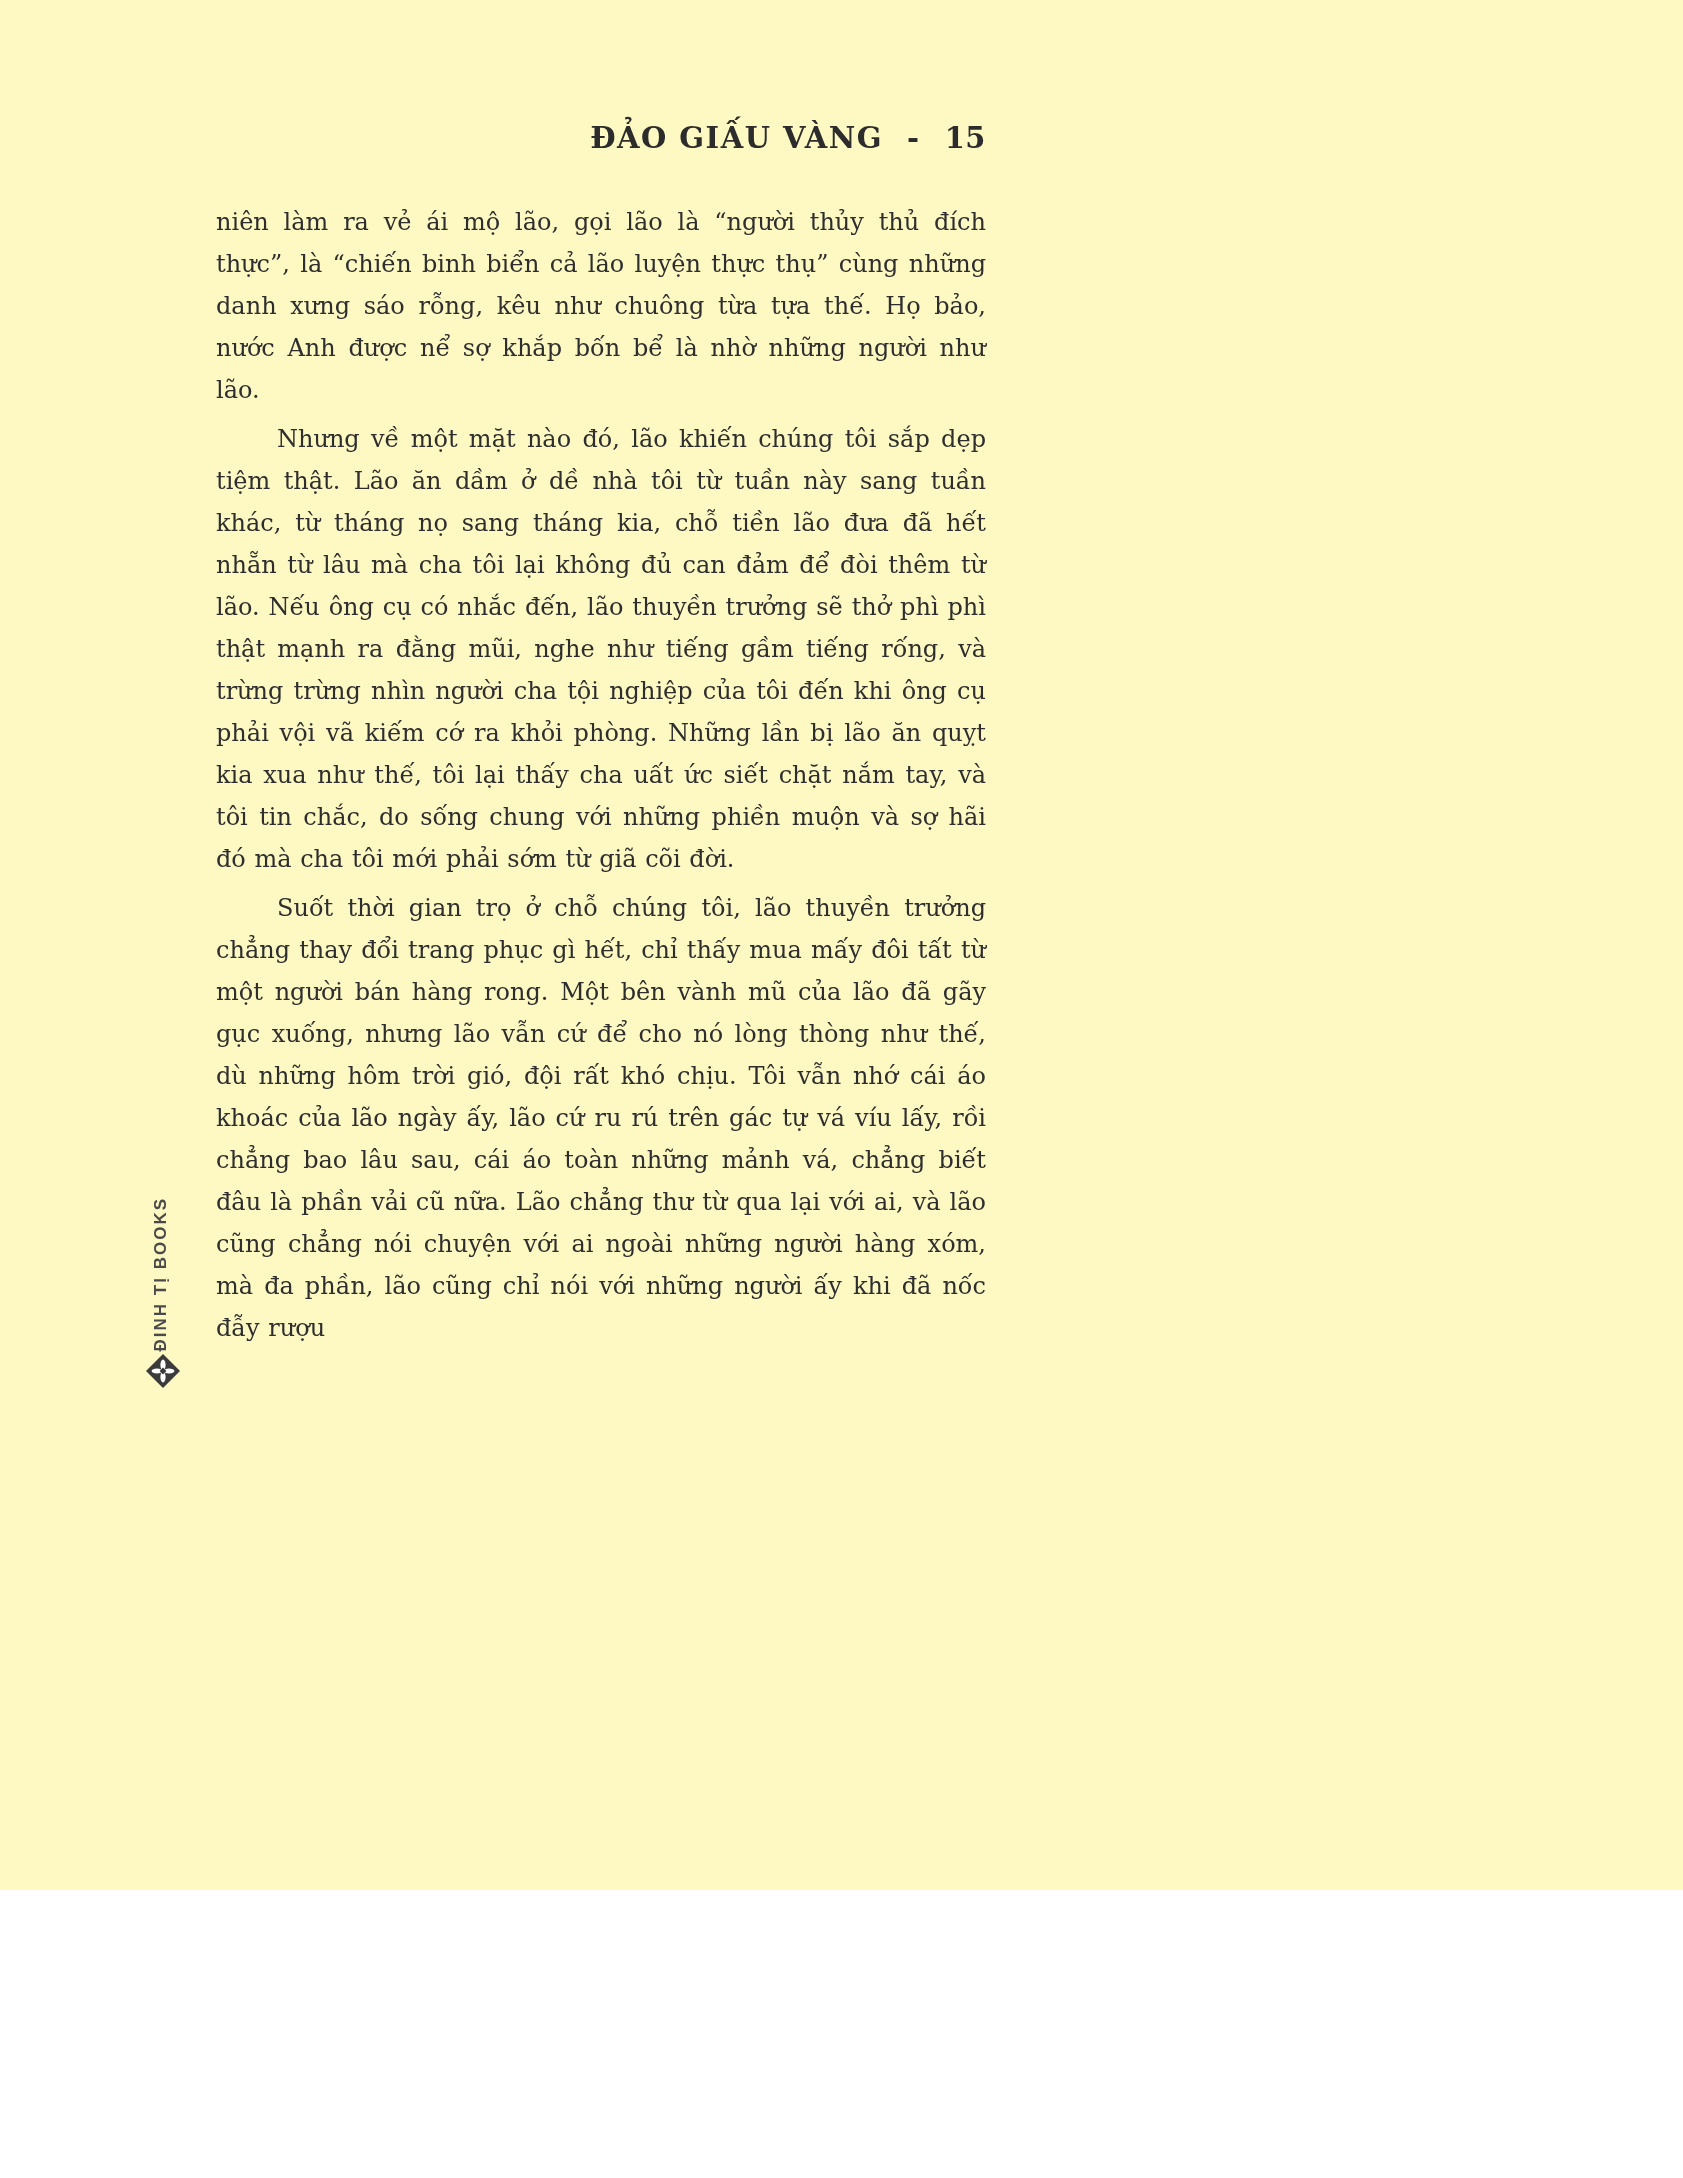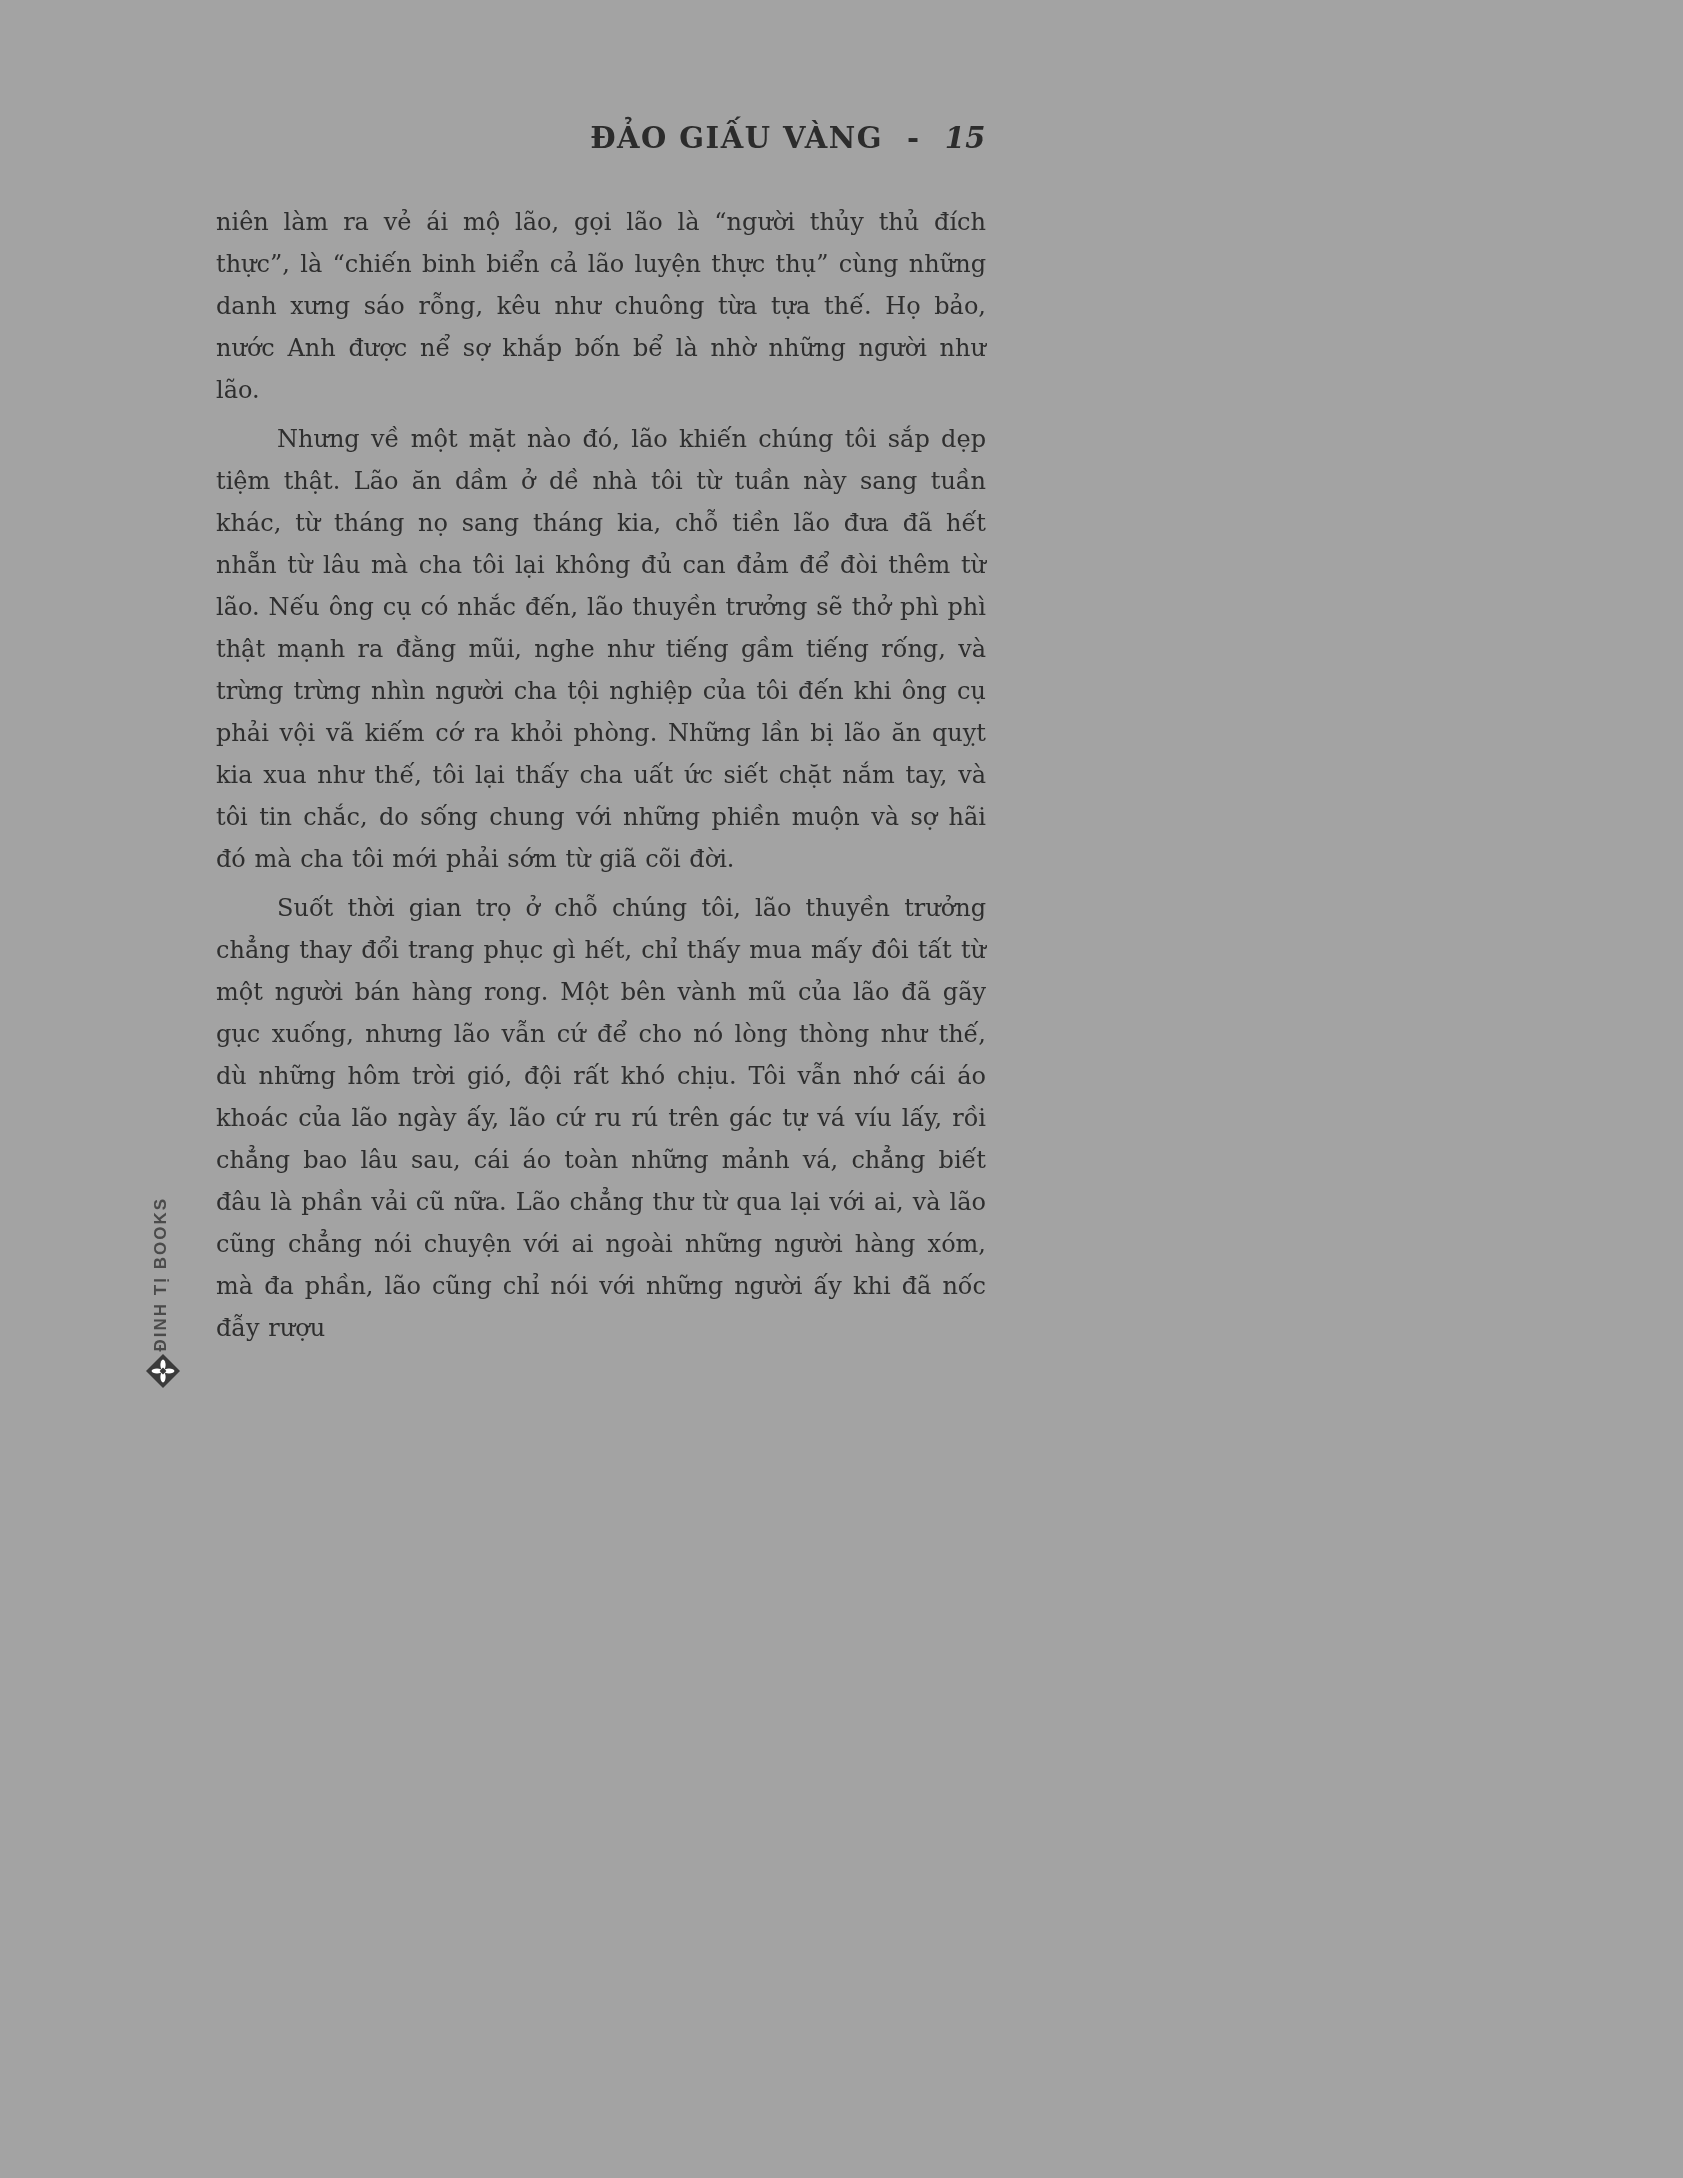--- a/index.html
+++ b/index.html
@@ -9,43 +9,42 @@
   }
   body {
     width: 1683px;
     height: 2178px;
     overflow: hidden;
     font-family: "DejaVu Serif", serif;
   }
   .page {
     position: relative;
     width: 1683px;
-    height: 2178px;
-    background: #a3a3a3;
+    height: 1890px;
+    background: #fef9c3;
   }
   .content {
     position: absolute;
     left: 216px;
     top: 121px;
     width: 770px;
   }
   .running-header {
     display: flex;
     justify-content: flex-end;
     align-items: baseline;
     gap: 24px;
     font-size: 29px;
     font-weight: 700;
     letter-spacing: 1.5px;
     color: #2c2c2c;
     margin-bottom: 46px;
   }
   .running-header .pagenum {
     letter-spacing: 0.5px;
-    font-style: italic;
   }
   .body-text p {
     margin: 0 0 7px 0;
     font-size: 24px;
     line-height: 42px;
     text-align: justify;
     color: #2e2e2e;
     word-spacing: 1px;
   }
   .body-text p.indent {

